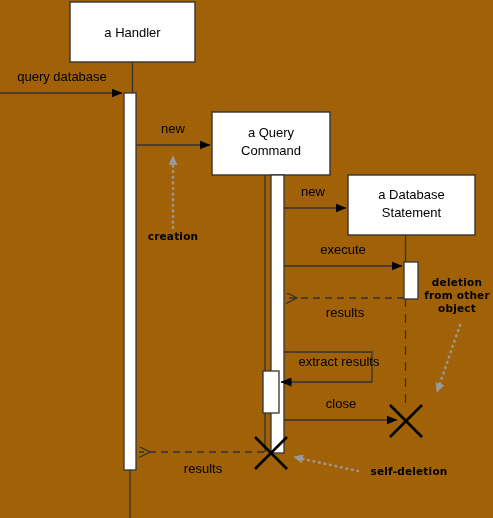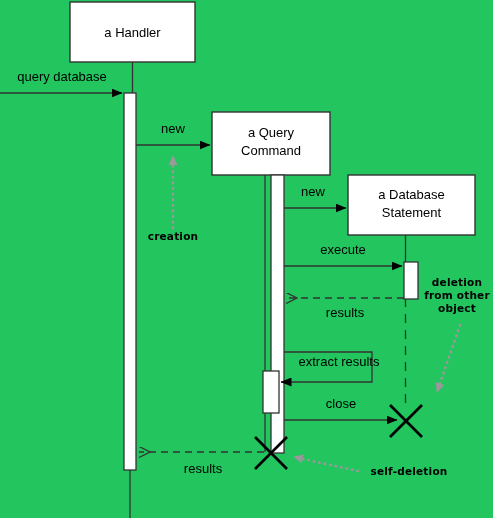--- a/index.html
+++ b/index.html
@@ -4,21 +4,21 @@
 <style>
   html, body {
     margin: 0;
     padding: 0;
     background: #ffffff;
   }
   #diagram-root {
     position: relative;
     width: 493px;
     height: 518px;
-    background: #22c55e;
+    background: #a16207;
     font-family: "Liberation Sans", sans-serif;
     overflow: hidden;
   }
   svg.canvas {
     position: absolute;
     top: 0; left: 0;
     width: 493px;
     height: 518px;
   }
   .obj-label {

